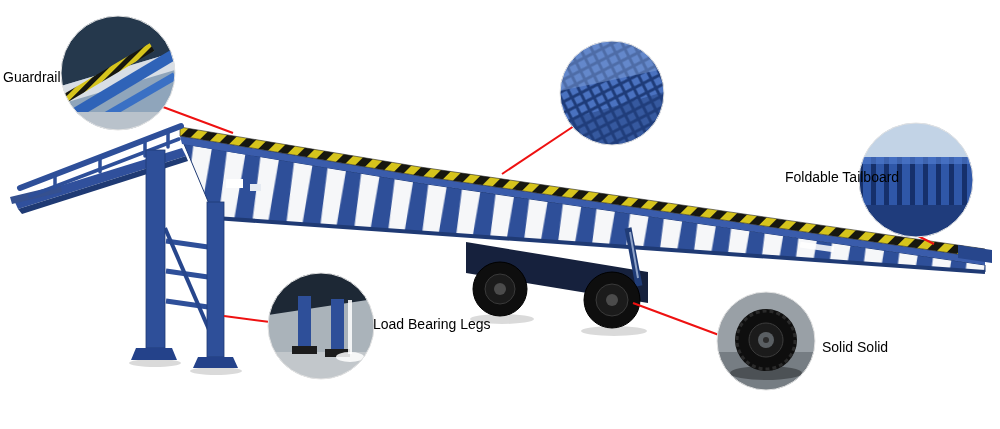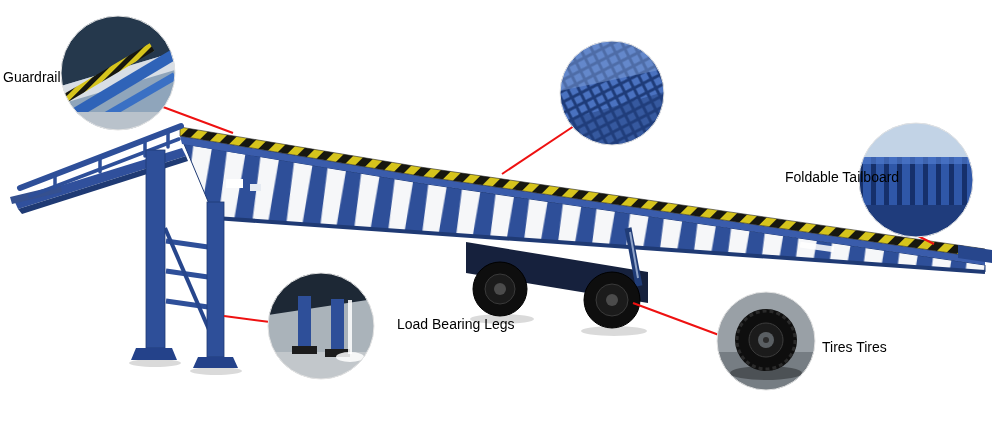--- a/index.html
+++ b/index.html
@@ -170,16 +170,16 @@
       <circle cx="766" cy="340" r="29" fill="none" stroke="#2a2a2a" stroke-width="3" stroke-dasharray="4 3"></circle>
       <circle cx="766" cy="340" r="17" fill="#1b1b1b" stroke="#3d3d3d" stroke-width="1"></circle>
       <circle cx="766" cy="340" r="8" fill="#5a5f63"></circle>
       <circle cx="766" cy="340" r="3" fill="#2c2c2c"></circle>
     </g>
     <circle cx="766" cy="341" r="49" fill="none" stroke="#e3e3e3" stroke-width="1"></circle>
   </svg>
 
   <div class="label" style="left:3px;   top:69px;">Guardrail</div>
   <div class="label" style="left:750px; top:169px;margin-left:35px;">Foldable Tailboard</div>
-  <div class="label" style="left:373px; top:316px;padding-left:24px;">Load Bearing Legs</div>
-  <div class="label" style="left:822px; top:339px;">Tires Tires</div>
+  <div class="label" style="left:373px; top:316px;">Load Bearing Legs</div>
+  <div class="label" style="left:822px; top:339px;">Solid Solid</div>
 
 </div>
 
 </body></html>

